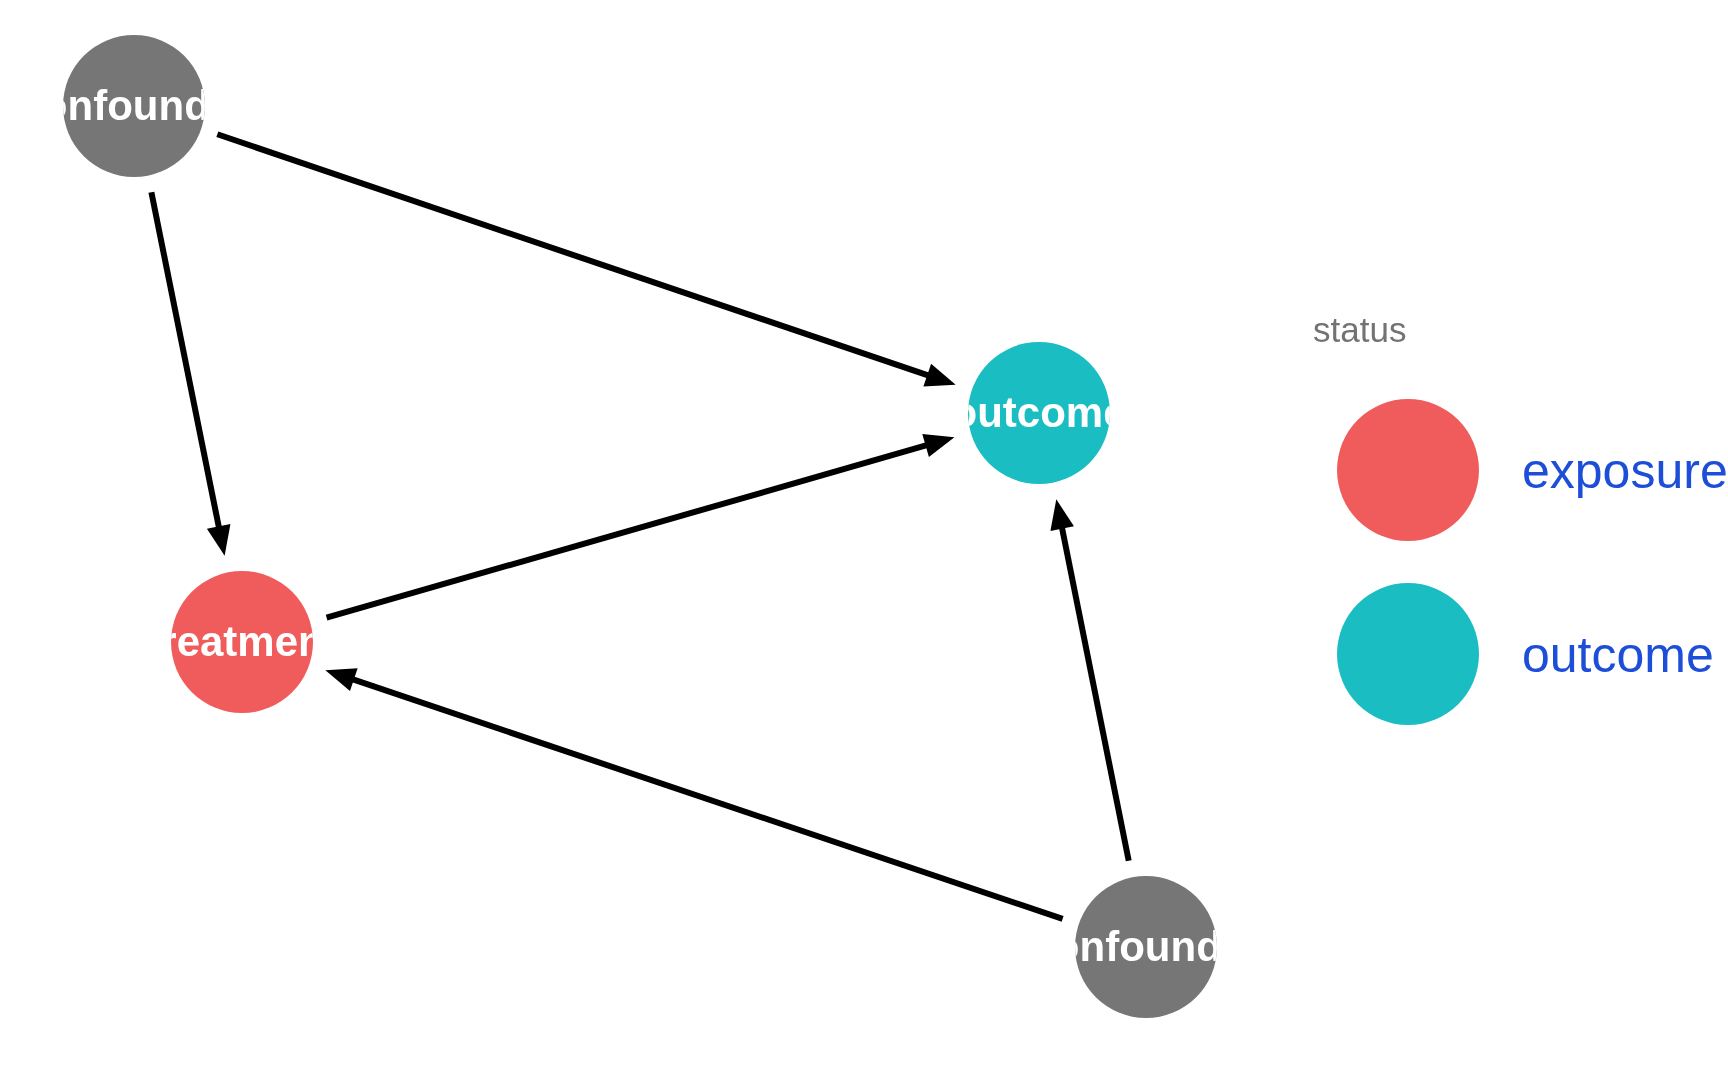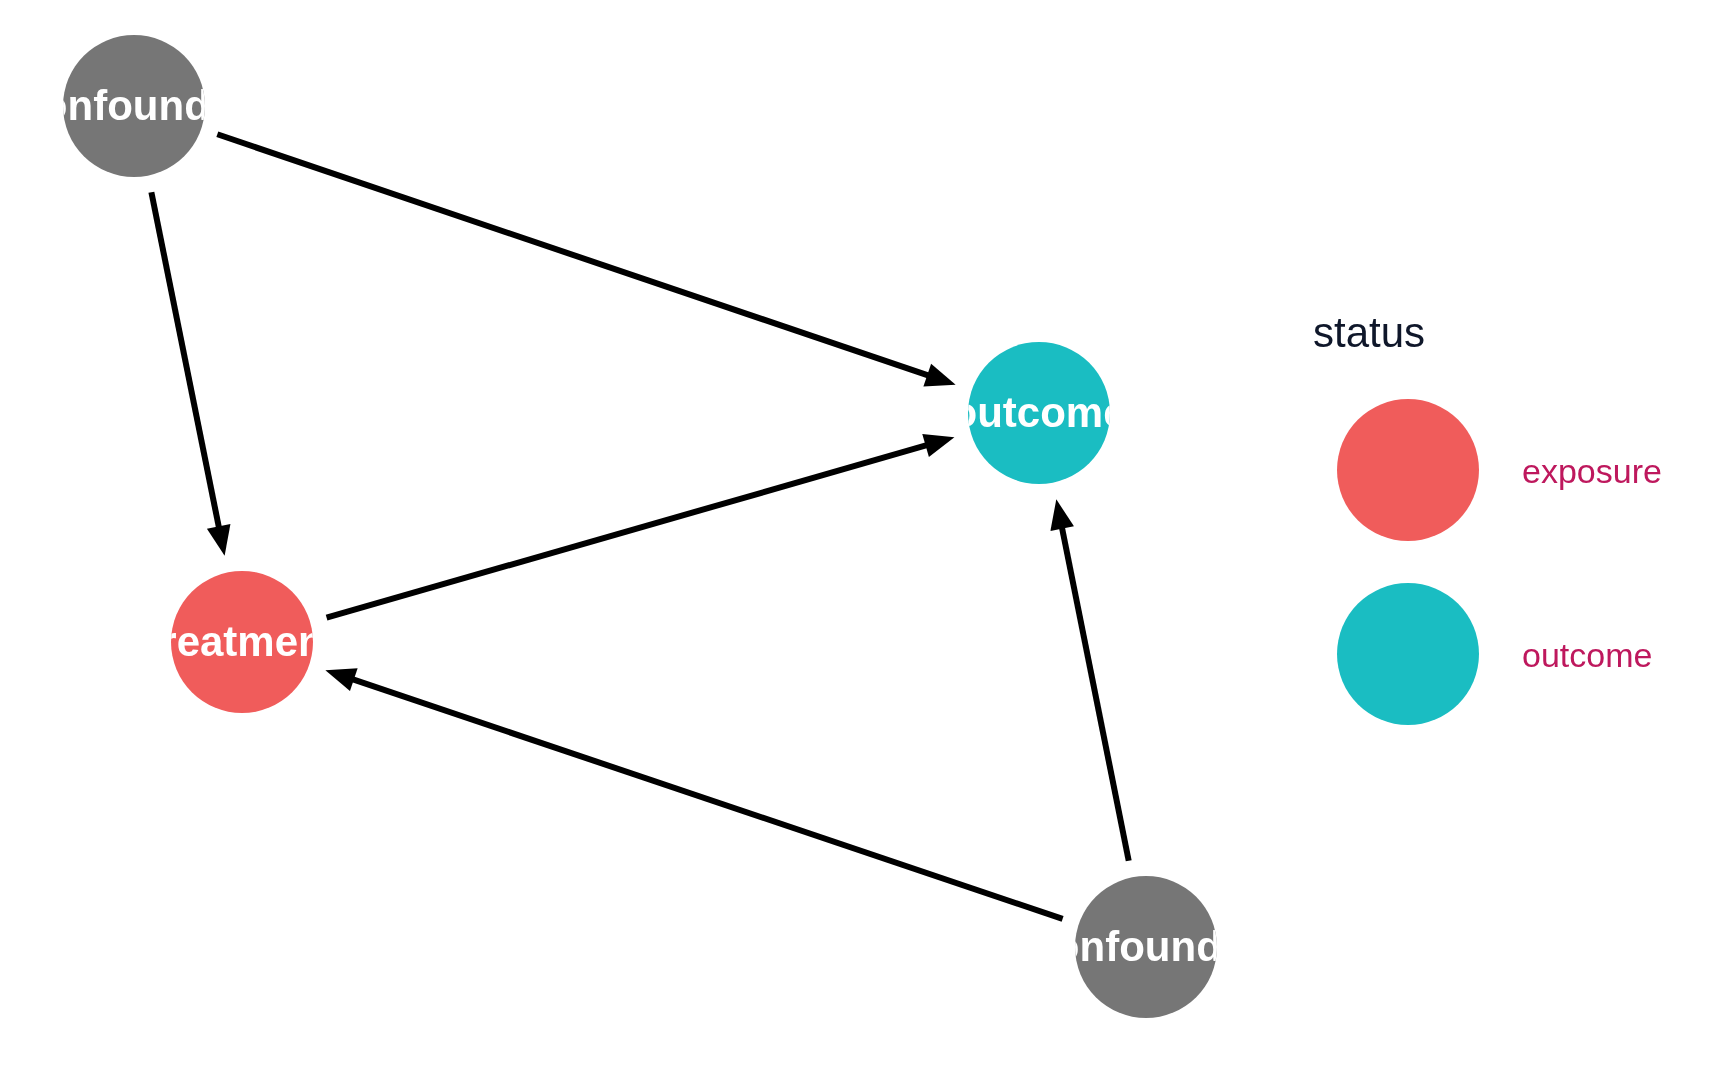--- a/index.html
+++ b/index.html
@@ -26,39 +26,39 @@
     overflow: hidden;
     white-space: nowrap;
     font-size: 42px;
     font-weight: bold;
     line-height: 1;
   }
   .legend-title {
     position: absolute;
     left: 1313px;
     top: 312px;
-    font-size: 42px;
+    font-size: 35px;
     line-height: 1;
-    color: #0f172a;
+    color: #737373;
   }
   .legend-key {
     position: absolute;
     width: 142px;
     height: 142px;
     border-radius: 50%;
   }
   .legend-key.key-0 { left: 1337px; top: 399px; }
   .legend-key.key-1 { left: 1337px; top: 583px; }
   .legend-label {
     position: absolute;
     left: 1522px;
     transform: translateY(-50%);
-    font-size: 34px;
+    font-size: 50px;
     line-height: 1;
-    color: #be185d;
+    color: #1d4ed8;
   }
   .legend-label.label-0 { top: 471px; }
   .legend-label.label-1 { top: 655px; }
 </style>
 </head>
 <body>
 
 <div class="canvas">
   <svg id="edge-layer" viewBox="0 0 1728 1067">
       <line x1="151.38200558844383" y1="192.26624995746198" x2="219.48240185133412" y2="530.245994373288" stroke="#000000" stroke-width="6"></line>

